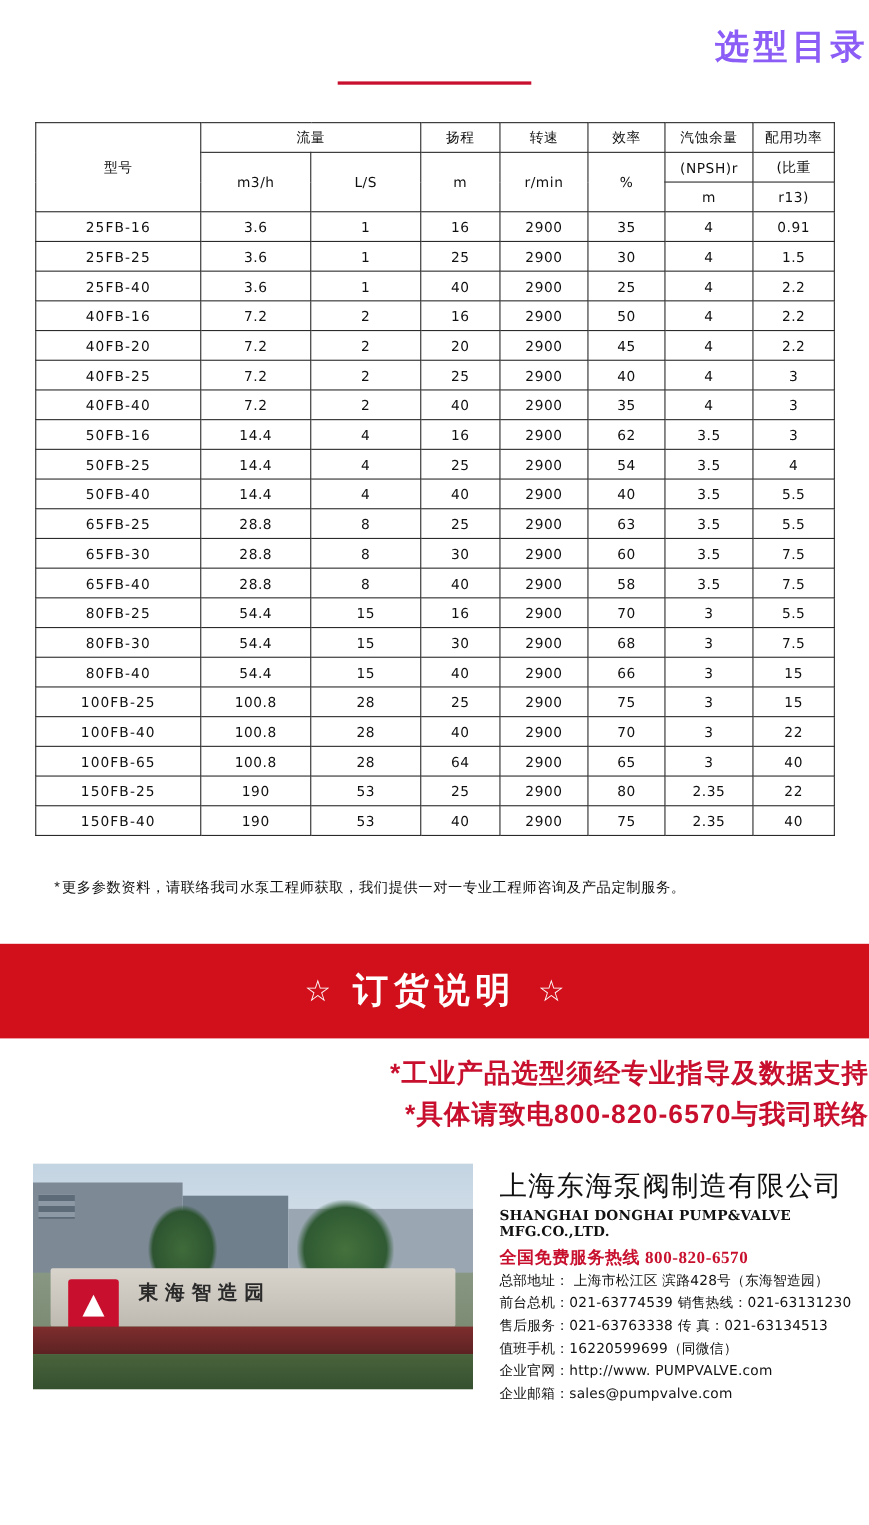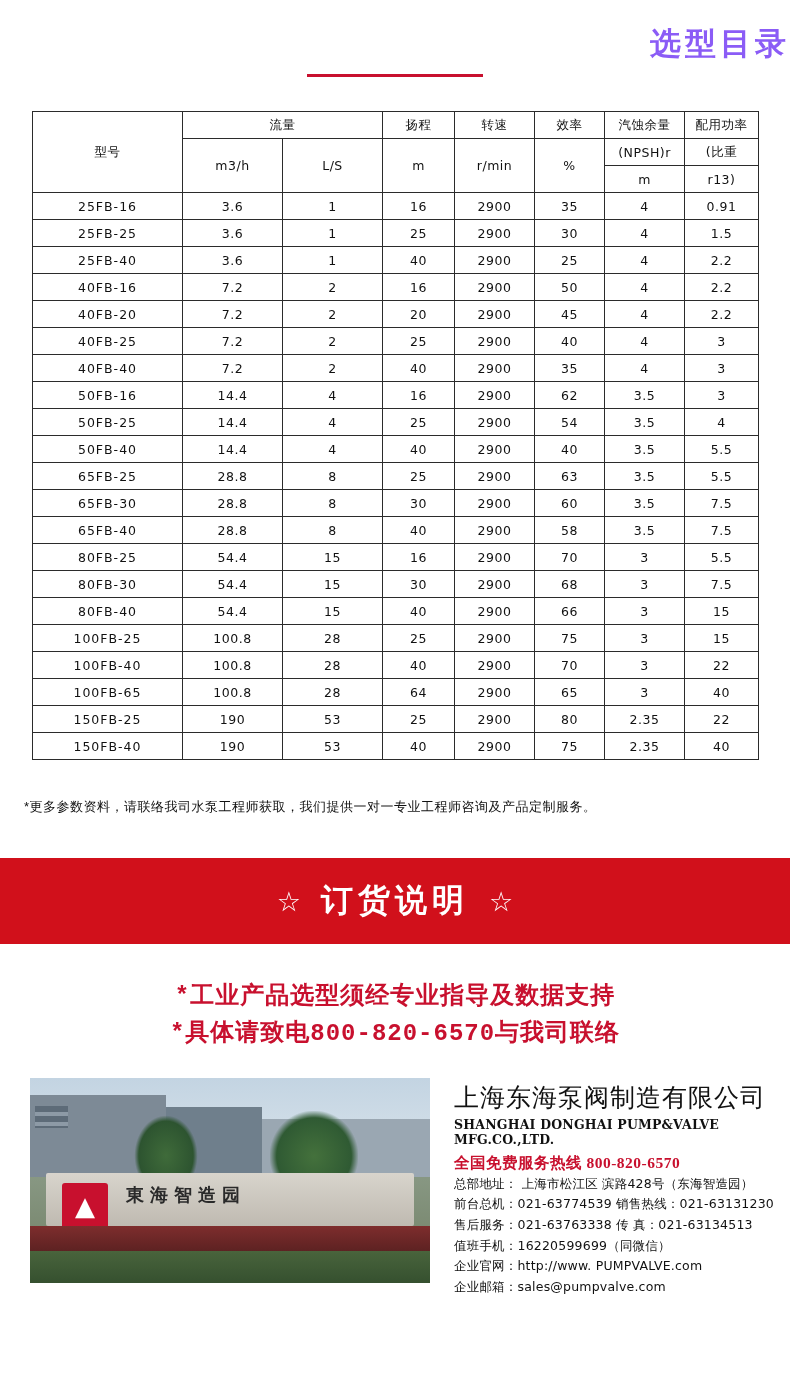--- a/index.html
+++ b/index.html
@@ -62,22 +62,22 @@
   }
   .hdr-sub {
     font-size: 12px;
   }
   .h-row1 th { height: 36px; }
   .h-row2 th { height: 30px; }
   .h-row3 th { height: 30px; }
 
   
   .note {
-    margin: 38px 0 0 24px;
-    font-family: Liberation Sans, sans-serif;
+    margin: 38px 0 0 48px;
+    font-family: Liberation Mono, monospace;
     font-size: 13px;
     color: #111;
     letter-spacing: 0.5px;
   }
 
   
   .banner {
     margin-top: 42px;
     background: #d1101b;
     height: 86px;
@@ -97,23 +97,23 @@
     line-height: 1;
   }
   .banner-text {
     font-size: 32px;
     font-weight: bold;
     letter-spacing: 5px;
   }
 
   
   .notice {
-    text-align: center;
-    margin-top: 34px;
-    font-family: Liberation Mono, monospace;
+    text-align: right;
+    margin-top: 14px;
+    font-family: Liberation Sans, sans-serif;
     color: #c8102e;
     font-weight: bold;
   }
   .notice-line {
     font-size: 24px;
     letter-spacing: 1px;
     line-height: 1.55;
   }
 
   

